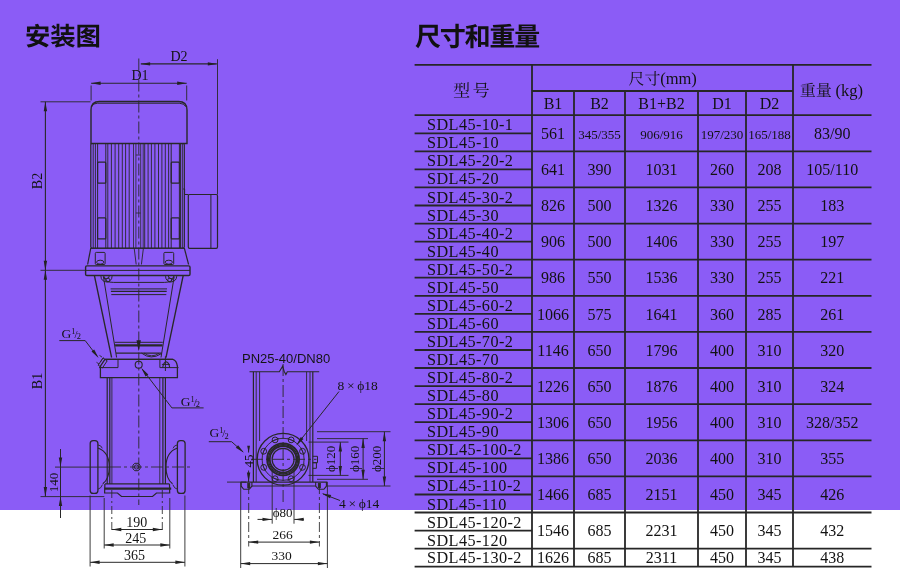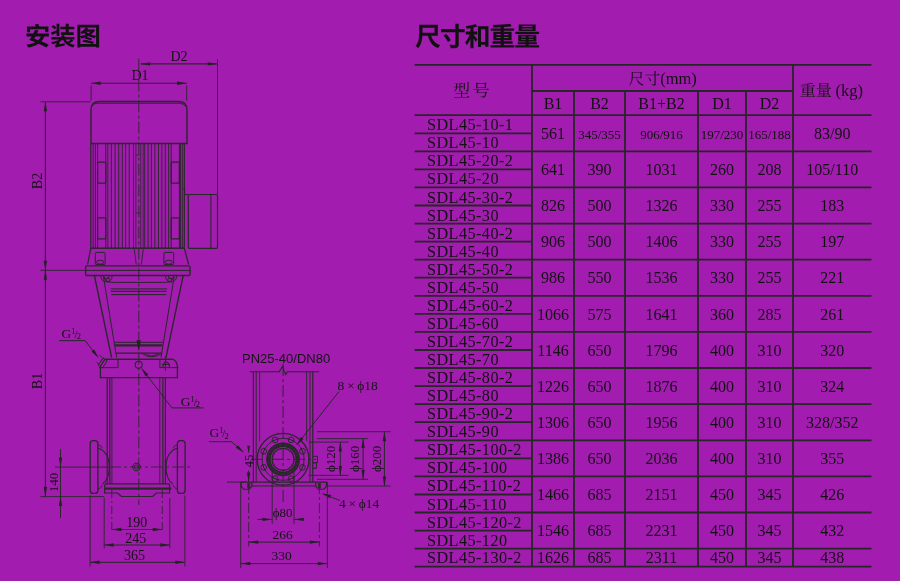--- a/index.html
+++ b/index.html
@@ -1,14 +1,14 @@
 <!DOCTYPE html>
 <html><head><meta charset="utf-8"><style>
 html,body{margin:0;padding:0;background:#fff;width:900px;height:581px;overflow:hidden}
-#page{position:relative;width:900px;height:581px;background:#a21caf;font-family:"Liberation Serif",serif}
+#page{position:relative;width:900px;height:510px;background:#8b5cf6;font-family:"Liberation Serif",serif}
 </style></head><body>
 <div id="page">
 
 <svg width="77" height="31" style="position:absolute;left:25px;top:22.6px" viewBox="0 0 77 31">
       <path transform="translate(0.0,22.264) scale(0.0253,-0.0253)" d="M390 824C402 799 415 770 426 742H78V517H199V630H797V517H925V742H571C556 776 533 819 515 853ZM626 348C601 291 567 243 525 202C470 223 415 243 362 261C379 288 397 317 415 348ZM171 210C246 185 328 154 410 121C317 72 200 41 62 22C84 -5 120 -60 132 -89C296 -58 433 -12 543 64C662 11 771 -45 842 -92L939 10C866 55 760 106 645 154C694 208 735 271 766 348H944V461H478C498 502 517 543 533 582L399 609C381 562 357 511 331 461H59V348H266C236 299 205 253 176 215Z" fill="#111"></path>
       <path transform="translate(25.3,22.264) scale(0.0253,-0.0253)" d="M47 736C91 705 146 659 171 628L244 703C217 734 160 776 116 804ZM418 369 437 324H45V230H345C260 180 143 142 26 123C48 101 76 62 91 36C143 47 195 62 244 80V65C244 19 208 2 184 -6C199 -26 214 -71 220 -97C244 -82 286 -73 569 -14C568 8 572 54 577 81L360 39V133C411 160 456 192 494 227C572 61 698 -41 906 -84C920 -54 950 -9 973 14C890 27 818 51 759 84C810 109 868 142 916 174L842 230H956V324H573C563 350 549 378 535 402ZM680 141C651 167 627 197 607 230H821C783 201 729 167 680 141ZM609 850V733H394V630H609V512H420V409H926V512H729V630H947V733H729V850ZM29 506 67 409C121 432 186 459 248 487V366H359V850H248V593C166 559 86 526 29 506Z" fill="#111"></path>
       <path transform="translate(50.6,22.264) scale(0.0253,-0.0253)" d="M72 811V-90H187V-54H809V-90H930V811ZM266 139C400 124 565 86 665 51H187V349C204 325 222 291 230 268C285 281 340 298 395 319L358 267C442 250 548 214 607 186L656 260C599 285 505 314 425 331C452 343 480 355 506 369C583 330 669 300 756 281C767 303 789 334 809 356V51H678L729 132C626 166 457 203 320 217ZM404 704C356 631 272 559 191 514C214 497 252 462 270 442C290 455 310 470 331 487C353 467 377 448 402 430C334 403 259 381 187 367V704ZM415 704H809V372C740 385 670 404 607 428C675 475 733 530 774 592L707 632L690 627H470C482 642 494 658 504 673ZM502 476C466 495 434 516 407 539H600C572 516 538 495 502 476Z" fill="#111"></path>
     </svg>
 
 <svg width="126" height="32" style="position:absolute;left:415px;top:22.5px" viewBox="0 0 126 32">

